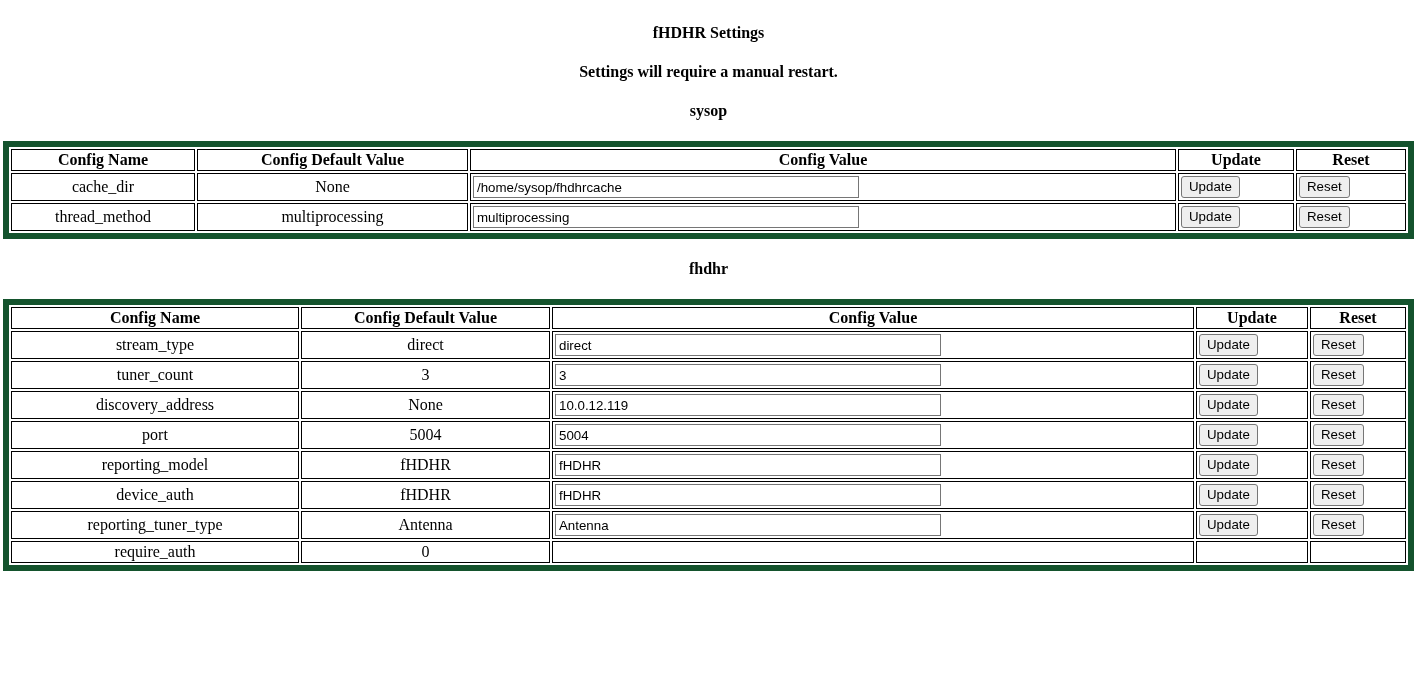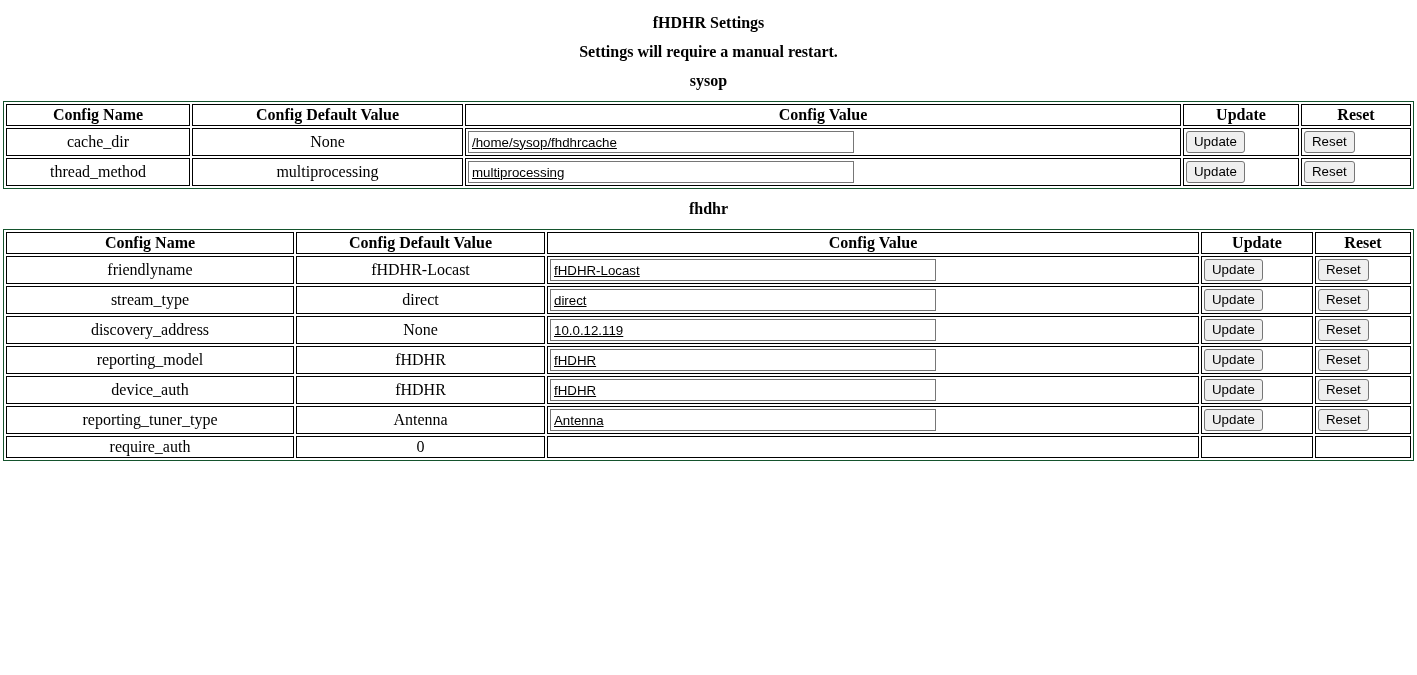--- a/index.html
+++ b/index.html
@@ -8,26 +8,26 @@
   }
   body {
     margin: 3px;
     font-family: "Liberation Serif", serif;
     font-size: 16px;
   }
   h4.page-heading {
     text-align: center;
     font-size: 16px;
     font-weight: bold;
-    margin: 11px auto;
+    margin: 21px auto;
     font-family: "Liberation Serif", serif;
   }
   table.config-table {
     width: 100%;
-    border: 1px solid #14532d;
+    border: 6px solid #14532d;
     border-spacing: 2px;
     border-collapse: separate;
     table-layout: fixed;
     margin: 0 0 4px 0;
   }
   table.config-table th,
   table.config-table td {
     border: 1px solid #000000;
     padding: 1px 2px;
     box-sizing: border-box;
@@ -60,21 +60,20 @@
     font-family: "Liberation Sans", sans-serif;
     font-size: 13.3px;
     color: #000000;
     background: #ffffff;
     border: 1px solid #767676;
     border-radius: 0;
     padding: 2px 3px;
     margin: 1px 0;
     box-sizing: border-box;
     height: 22px;
-    text-decoration: underline;
   }
   button.btn {
     font-family: "Liberation Sans", sans-serif;
     font-size: 13.3px;
     color: #000000;
     background: #efefef;
     border: 1px solid #767676;
     border-radius: 3px;
     padding: 2px 7px;
     margin: 1px 0;
@@ -150,65 +149,78 @@
     <thead>
       <tr>
         <th>Config Name</th>
         <th>Config Default Value</th>
         <th>Config Value</th>
         <th>Update</th>
         <th>Reset</th>
       </tr>
     </thead>
     <tbody>
-  <tr>
-    <td class="cell-name">friendlyname</td>
-    <td class="cell-default">fHDHR-Locast</td>
-    <td class="cell-value">
-      <input type="text" class="config-input" value="fHDHR-Locast" style="">
-    </td>
-    <td class="cell-update">
-      <button class="btn update-btn">Update</button>
-    </td>
-    <td class="cell-reset">
-      <button class="btn reset-btn">Reset</button>
-    </td>
-  </tr>
 
   <tr>
     <td class="cell-name">stream_type</td>
     <td class="cell-default">direct</td>
     <td class="cell-value">
       <input type="text" class="config-input" value="direct" style="">
     </td>
     <td class="cell-update">
       <button class="btn update-btn">Update</button>
     </td>
     <td class="cell-reset">
       <button class="btn reset-btn">Reset</button>
     </td>
   </tr>
 
+  <tr>
+    <td class="cell-name">tuner_count</td>
+    <td class="cell-default">3</td>
+    <td class="cell-value">
+      <input type="text" class="config-input" value="3" style="">
+    </td>
+    <td class="cell-update">
+      <button class="btn update-btn">Update</button>
+    </td>
+    <td class="cell-reset">
+      <button class="btn reset-btn">Reset</button>
+    </td>
+  </tr>
 
 
 
   <tr>
     <td class="cell-name">discovery_address</td>
     <td class="cell-default">None</td>
     <td class="cell-value">
       <input type="text" class="config-input" value="10.0.12.119" style="">
     </td>
     <td class="cell-update">
       <button class="btn update-btn">Update</button>
     </td>
     <td class="cell-reset">
       <button class="btn reset-btn">Reset</button>
     </td>
   </tr>
 
+  <tr>
+    <td class="cell-name">port</td>
+    <td class="cell-default">5004</td>
+    <td class="cell-value">
+      <input type="text" class="config-input" value="5004" style="">
+    </td>
+    <td class="cell-update">
+      <button class="btn update-btn">Update</button>
+    </td>
+    <td class="cell-reset">
+      <button class="btn reset-btn">Reset</button>
+    </td>
+  </tr>
 
 
   <tr>
     <td class="cell-name">reporting_model</td>
     <td class="cell-default">fHDHR</td>
     <td class="cell-value">
       <input type="text" class="config-input" value="fHDHR" style="">
     </td>
     <td class="cell-update">
       <button class="btn update-btn">Update</button>

